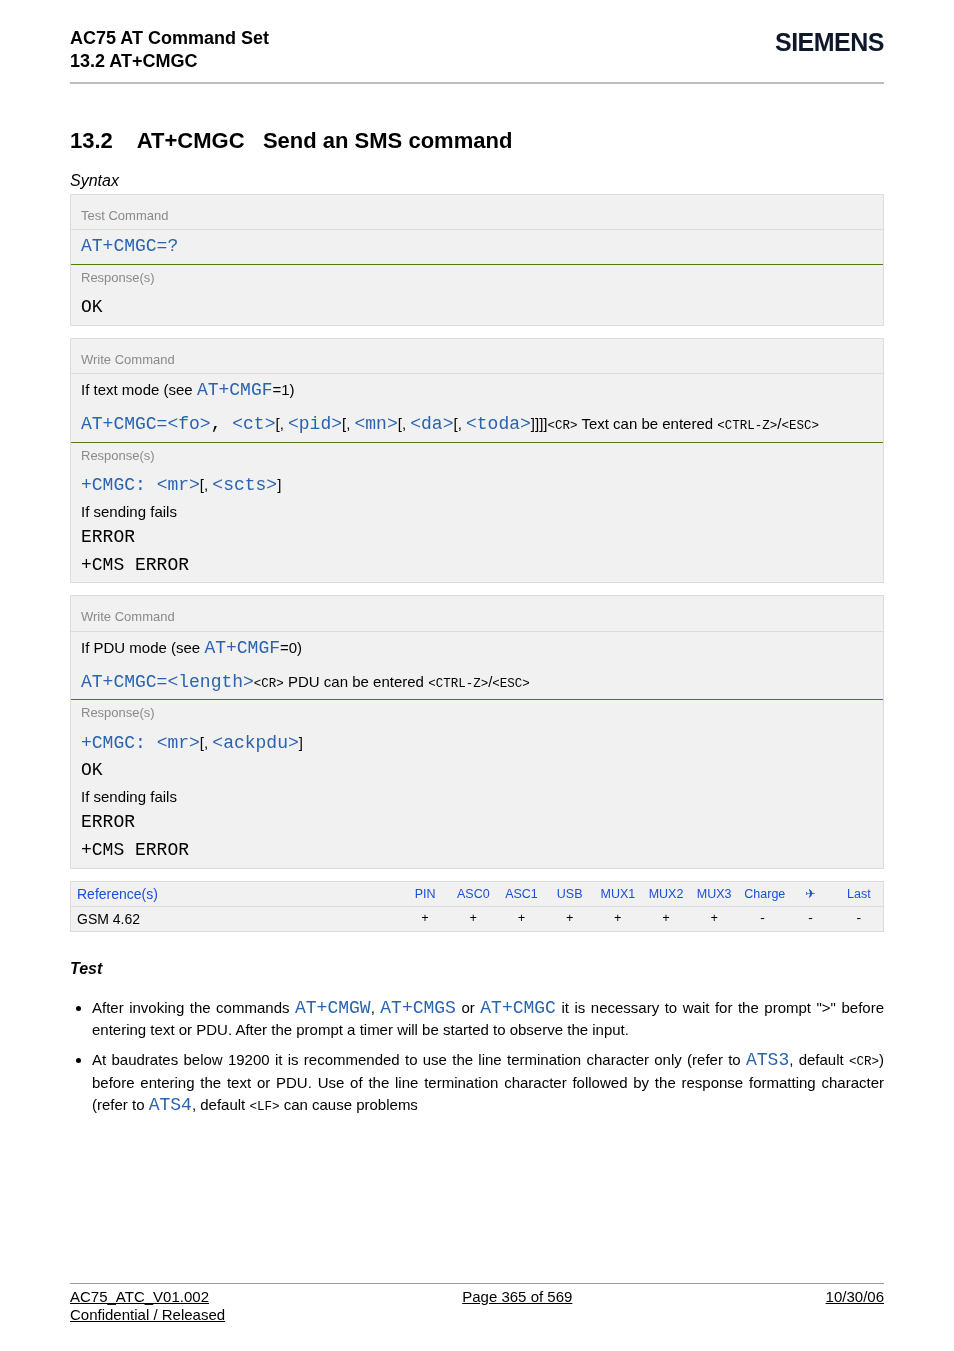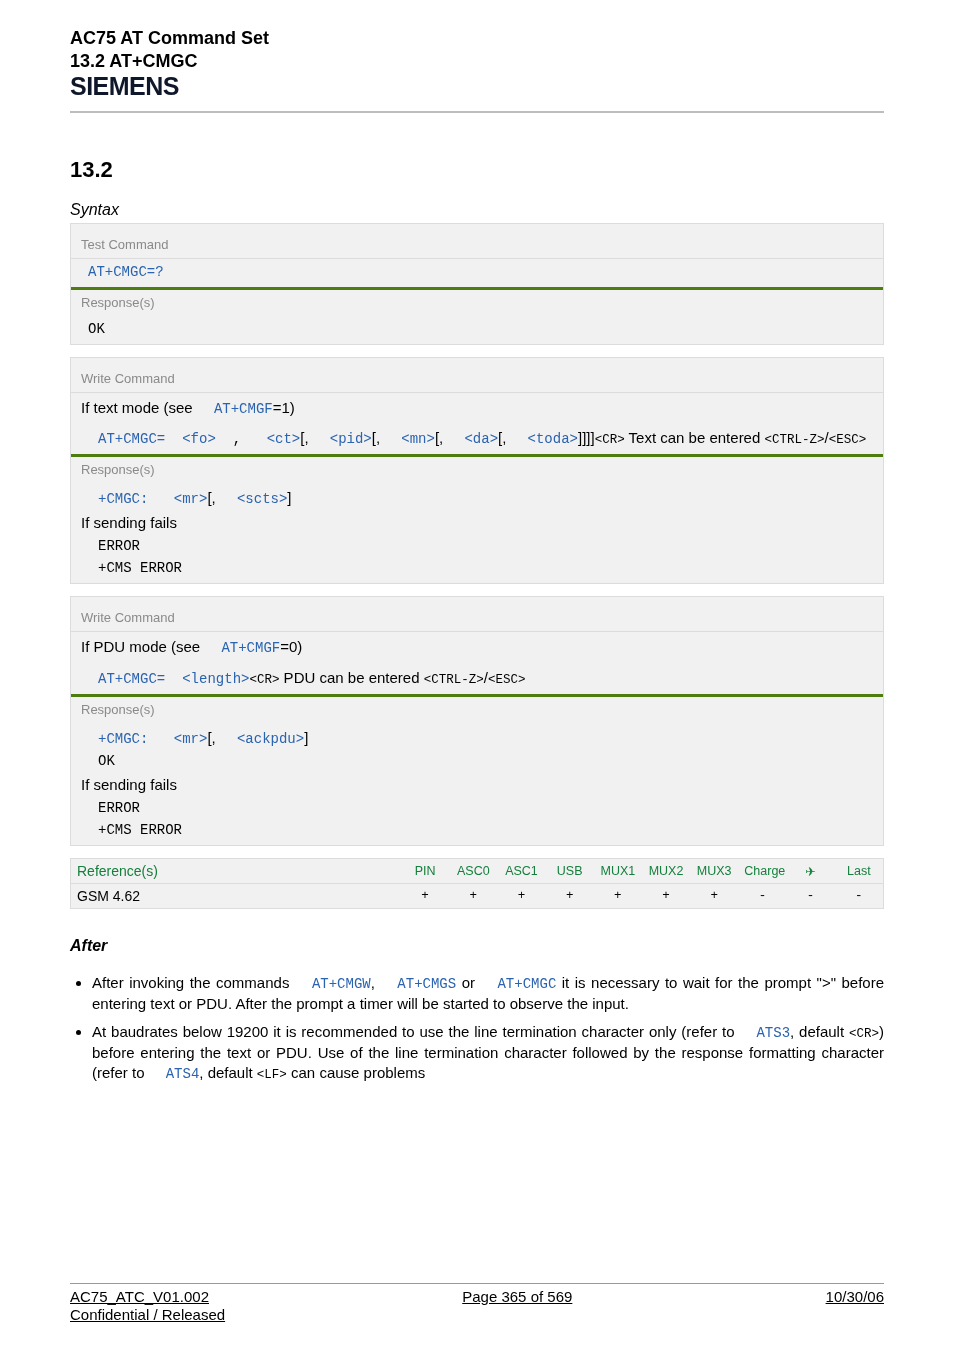--- a/index.html
+++ b/index.html
@@ -1,37 +1,37 @@
 <!DOCTYPE html>
 <html><head>
 <meta charset="utf-8">
 <style>
   * { box-sizing: border-box; margin: 0; padding: 0; }
   html, body { width: 954px; background: #fff; font-family: Arial, Helvetica, sans-serif; color: #000; }
   .page { width: 954px; min-height: 1351px; padding: 28px 70px 0 70px; position: relative; }
-  .header-row { display: flex; justify-content: space-between; align-items: flex-start; flex-direction: column; }
+  .header-row { display: flex; justify-content: space-between; align-items: flex-start; }
   .title-block .line1 { font-weight: bold; font-size: 18px; }
   .title-block .line2 { font-weight: bold; font-size: 18px; margin-top: 2px; }
   .brand { font-size: 25px; font-weight: 900; letter-spacing: -0.5px; color: #0f172a; }
   .hr-top { border: none; border-top: 2px solid #bdbdbd; margin-top: 10px; }
   .section-title { margin-top: 44px; font-size: 22px; font-weight: bold; display: flex; gap: 24px; }
   .syntax-label { font-style: italic; font-weight: normal; font-size: 16px; margin-top: 18px; margin-bottom: 4px; }
   .box { background: #f1f1f1; border: 1px solid #dcdcdc; font-size: 14px; line-height: 1.55; }
   .box + .box { margin-top: 12px; }
   .subhead { color: #8a8a8a; font-size: 13px; padding: 11px 10px 3px 10px; border-bottom: 1px solid #dcdcdc; }
   .bodyrow { padding: 3px 10px; }
-  .bodyrow.bt { border-top: 3px solid #4d7c0f; }
-  .mono { font-family: "Courier New", Courier, monospace; font-size: 14px; padding-left: 17px; }
+  .bodyrow.bt { border-top: 1px solid #4d7c0f; }
+  .mono { font-family: "Courier New", Courier, monospace; font-size: 18px; }
   .blue { color: #2a63af; }
   .sans { font-family: Arial, Helvetica, sans-serif; font-size: 15px; }
   .gray { color: #8a8a8a; }
   .ref-box { background: #f1f1f1; border: 1px solid #dcdcdc; margin-top: 12px; font-size: 14px; }
   .ref-table { width: 100%; border-collapse: collapse; table-layout: fixed; }
   .ref-table td { padding: 4px 6px; text-align: center; font-size: 12.5px; }
-  .ref-table tr.hdr td { color: #15803d; border-bottom: 1px solid #dcdcdc; }
+  .ref-table tr.hdr td { color: #1d4ed8; border-bottom: 1px solid #dcdcdc; }
   .ref-table td.left { text-align: left; width: 330px; font-size: 14px; }
   .notes-label { font-style: italic; font-weight: bold; font-size: 16px; margin-top: 28px; }
   .notes-list { margin-top: 18px; padding-left: 22px; text-align: justify; font-size: 15px; line-height: 1.35; }
   .notes-list li { margin-bottom: 8px; }
   .footer { position: absolute; bottom: 28px; left: 70px; right: 70px; text-decoration: underline; }
   .footer-hr { border: none; border-top: 1.5px solid #9a9a9a; margin-bottom: 4px; }
   .footer-row { display: flex; justify-content: space-between; font-size: 15px; }
   .footer-row .c { flex: 1; text-align: center; }
   .footer-row .r { text-align: right; }
   .footer-sub { font-size: 15px; margin-top: 1px; }
@@ -46,20 +46,21 @@
     <div class="title-block">
       <div class="line1">AC75 AT Command Set</div>
       <div class="line2">13.2 AT+CMGC</div>
     </div>
     <div class="brand">SIEMENS</div>
   </div>
   <hr class="hr-top">
 
   <div class="section-title">
     <span>13.2</span>
+    <span><span>AT+CMGC</span>&nbsp;&nbsp;&nbsp;<span>Send an SMS command</span></span>
   </div>
 
   <div class="syntax-label">Syntax</div>
 
   <div class="box">
     <div class="subhead">Test Command</div>
     <div class="bodyrow mono blue">AT+CMGC=?</div>
     <div class="bodyrow gray bt" style="font-size:13px">Response(s)</div>
     <div class="bodyrow mono">OK</div>
   </div>
@@ -138,21 +139,21 @@
         <td class="mono">+</td>
         <td class="mono">+</td>
         <td class="mono">-</td>
         <td class="mono">-</td>
         <td class="mono">-</td>
       </tr>
     </tbody>
       </table>
   </div>
 
-  <div class="notes-label">After</div>
+  <div class="notes-label">Test</div>
   <ul class="notes-list">
     <li>
       <span>After invoking the commands </span><span class="mono blue">AT+CMGW</span><span>, </span><span class="mono blue">AT+CMGS</span><span> or </span><span class="mono blue">AT+CMGC</span><span> it is necessary to wait for the prompt "&gt;" before entering text or PDU. After the prompt a timer will be started to observe the input.</span>
     </li>
     <li>
       <span>At baudrates below 19200 it is recommended to use the line termination character only (refer to </span><span class="mono blue">ATS3</span><span>, default </span><span class="smallmono">&lt;CR&gt;</span><span>) before entering the text or PDU. Use of the line termination character followed by the response formatting character (refer to </span><span class="mono blue">ATS4</span><span>, default </span><span class="smallmono">&lt;LF&gt;</span><span> can cause problems</span>
     </li>
   </ul>
 
   <div class="footer">

